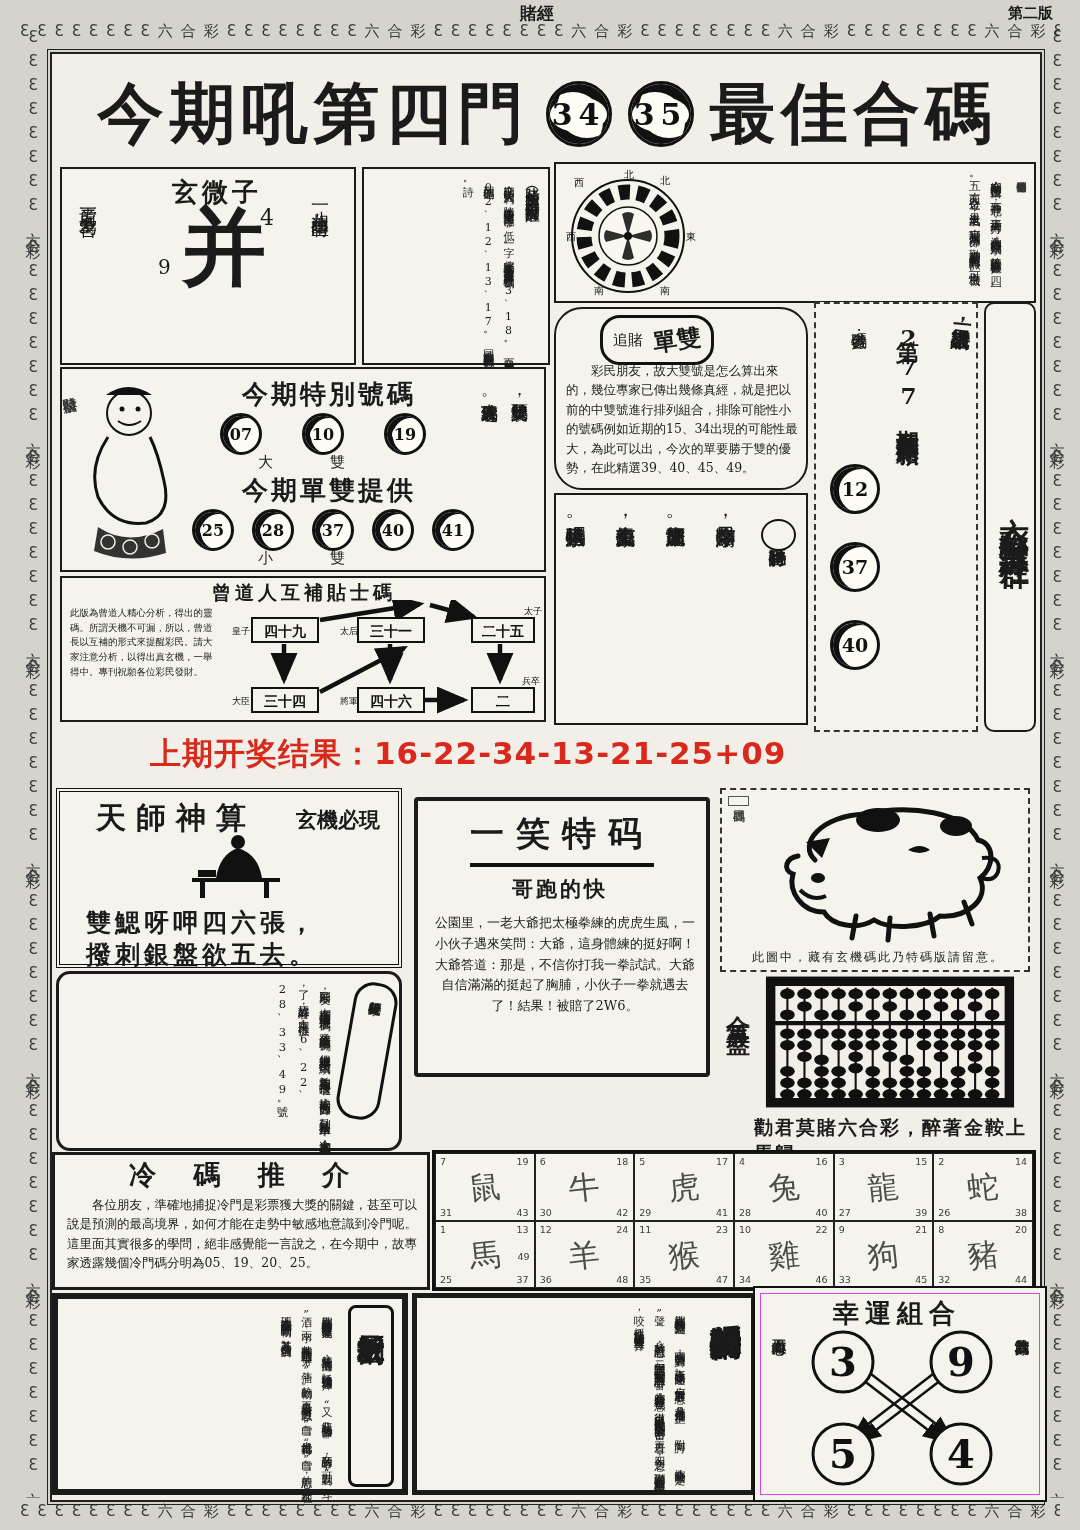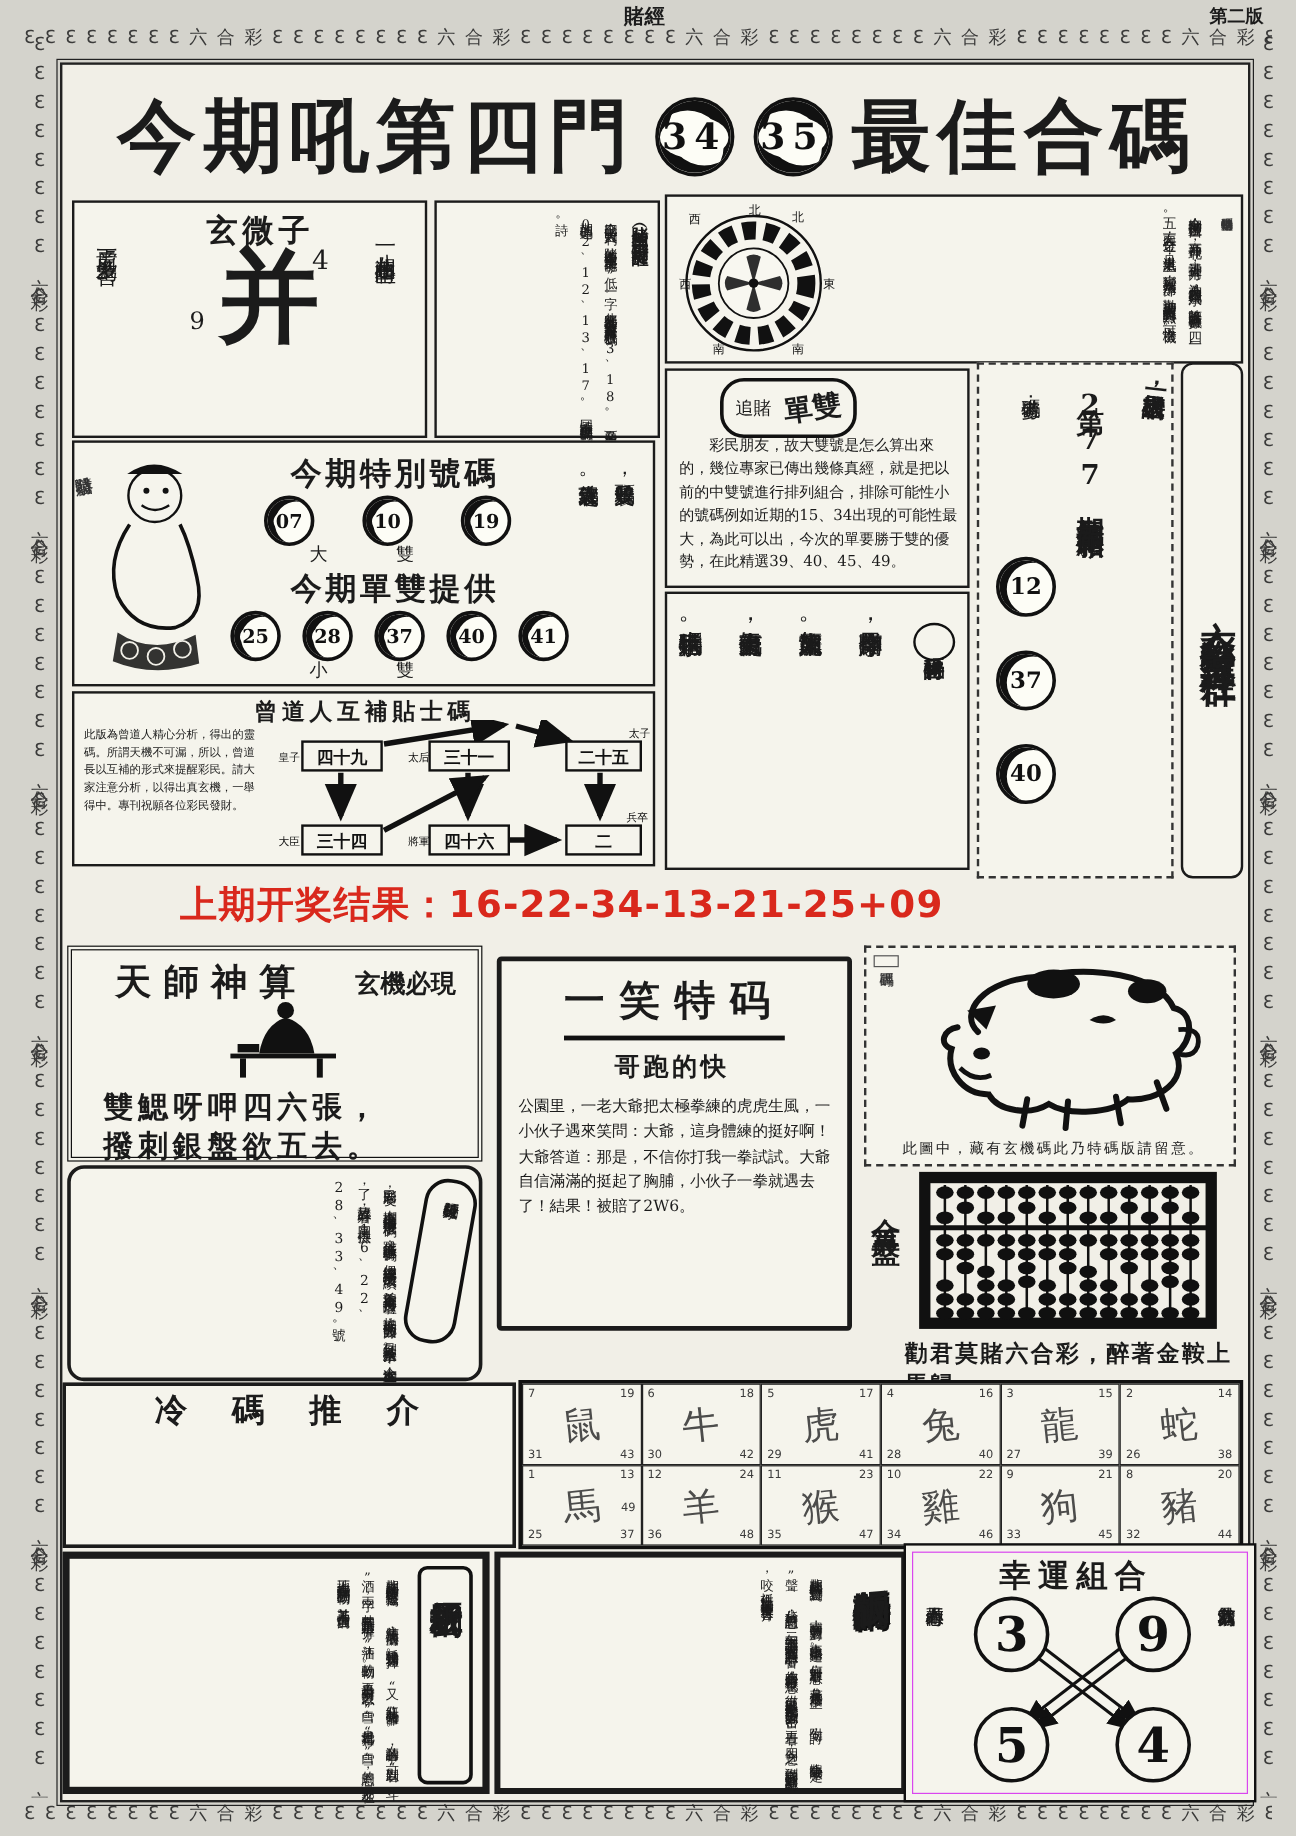--- a/index.html
+++ b/index.html
@@ -198,21 +198,21 @@
         <text x="10" y="34">皇子</text>
         <text x="118" y="34">太后</text>
         <text x="302" y="14">太子</text>
         <text x="10" y="104">大臣</text>
         <text x="118" y="104">將軍</text>
         <text x="300" y="84">兵卒</text>
       </g>
     </svg>
   </div>
 
-  <div class="box" style="left:554px;top:307px;width:254px;height:183px;">
+  <div class="box" style="left:554px;top:307px;width:254px;height:183px;border-radius:28px;">
     <div class="rounded-badge abs" style="left:44px;top:6px;display:flex;gap:10px;align-items:center;">
       <span style="font-size:15px;">追賭</span>
       <span style="font-size:24px;font-weight:900;transform:rotate(-8deg);display:inline-block;">單雙</span>
     </div>
     <div class="abs" style="left:10px;top:52px;width:232px;font-size:12.5px;line-height:1.55;text-indent:2em;">彩民朋友，故大雙號是怎么算出來的，幾位專家已傳出幾條真經，就是把以前的中雙號進行排列組合，排除可能性小的號碼例如近期的15、34出現的可能性最大，為此可以出，今次的單要勝于雙的優勢，在此精選39、40、45、49。</div>
   </div>
 
   <div class="box" style="left:554px;top:493px;width:254px;height:232px;">
     <div class="vtext label-oval abs" style="right:10px;top:24px;font-size:17px;font-weight:bold;">生肖特碼詩</div>
     <div class="vtext abs" style="right:66px;top:16px;font-size:20px;height:204px;">今日贈你蘭亭序，</div>
@@ -257,21 +257,21 @@
     </svg>
     <div class="abs" style="left:26px;top:146px;font-size:25px;font-weight:900;letter-spacing:4px;">撥刺銀盤欲五去。</div>
     <div class="abs" style="left:26px;top:114px;font-size:25px;font-weight:900;letter-spacing:4px;">雙鰓呀呷四六張，</div>
   </div>
 
   <div class="box" style="left:56px;top:971px;width:346px;height:180px;border-radius:14px;border-width:3px;">
     <div class="vtext rounded-badge abs" style="right:10px;top:8px;font-size:13px;transform:rotate(10deg);height:120px;">家棟特碼分析版</div>
     <div class="vbody abs" style="right:64px;top:8px;height:162px;width:272px;font-size:11.5px;">彩民朋友，本欄上期提供中得了幾個平碼，雖然未能連中特碼，但總算繼續交出了成績。希望今期再接再歷啦。故近期的色波方面，見到紅波重拾水準。今次本欄首個推介自然是藍波了，故綠三看好，同又提供16、22、28、33、49號。</div>
   </div>
 
-  <div class="box" style="left:414px;top:797px;width:296px;height:312px;border-width:4px;border-radius:4px;">
+  <div class="box" style="left:414px;top:797px;width:296px;height:280px;border-width:4px;border-radius:4px;text-align:center;">
     <div class="abs" style="left:52px;top:10px;font-size:34px;font-weight:900;letter-spacing:12px;border-bottom:4px solid #111;padding-bottom:6px;">一笑特码</div>
     <div class="abs" style="left:94px;top:74px;font-size:21px;font-weight:bold;letter-spacing:3px;">哥跑的快</div>
     <div class="abs" style="left:14px;top:112px;width:266px;font-size:13px;line-height:1.6;">公園里，一老大爺把太極拳練的虎虎生風，一小伙子遇來笑問：大爺，這身體練的挺好啊！大爺答道：那是，不信你打我一拳試試。大爺自信滿滿的挺起了胸脯，小伙子一拳就遇去了！結果！被賠了2W6。</div>
   </div>
 
   <div class="box dashed" style="left:720px;top:788px;width:310px;height:184px;">
     <div class="vtext abs" style="left:6px;top:6px;font-size:12px;border:1px solid #555;padding:4px 1px;color:#333;">尋碼圖</div>
     <svg class="abs" style="left:38px;top:8px;" width="250" height="146" viewBox="0 0 250 146">
       <path d="M55 62 C38 46 60 18 105 16 C150 6 205 14 218 42 C236 46 234 70 220 80 C230 102 206 120 180 118 C166 130 130 132 114 122 C98 132 72 128 64 114 C42 114 28 94 33 76 C22 72 26 60 38 58" fill="none" stroke="#111" stroke-width="5" stroke-linecap="round"></path>
       <path d="M62 60 L46 44 L70 40 Z" fill="#111"></path>
@@ -396,20 +396,21 @@
           <ellipse cx="217.60000000000002" cy="114" rx="7" ry="5" fill="#101010"></ellipse>
           <ellipse cx="217.60000000000002" cy="103" rx="7" ry="5" fill="#101010"></ellipse>
           <ellipse cx="217.60000000000002" cy="92" rx="7" ry="5" fill="#101010"></ellipse>
         </g>
     </svg>
     <div class="abs" style="left:34px;top:140px;font-size:19px;font-weight:bold;letter-spacing:2px;">勸君莫賭六合彩，醉著金鞍上馬歸</div>
   </div>
 
   <div class="box" style="left:52px;top:1152px;width:378px;height:138px;border-width:3px;">
     <div class="abs" style="left:74px;top:2px;font-size:27px;font-weight:900;letter-spacing:14px;">冷 碼 推 介</div>
+    <div class="abs" style="left:12px;top:40px;width:354px;font-size:12.5px;line-height:1.55;text-indent:2em;">各位朋友，準確地捕捉冷門是彩票獲大獎的關鍵，甚至可以說是預測的最高境界，如何才能在走勢中敏感地意識到冷門呢。這里面其實很多的學問，絕非感覺能一言說之，在今期中，故專家透露幾個冷門碼分明為05、19、20、25。</div>
   </div>
 
   <div class="zgrid">
     <div class="zcell">
       <span class="n tl">7</span>
         <span class="n tr">19</span>
       <span class="a">鼠</span>
       <span class="n bl">31</span>
         <span class="n br">43</span>
     </div>

